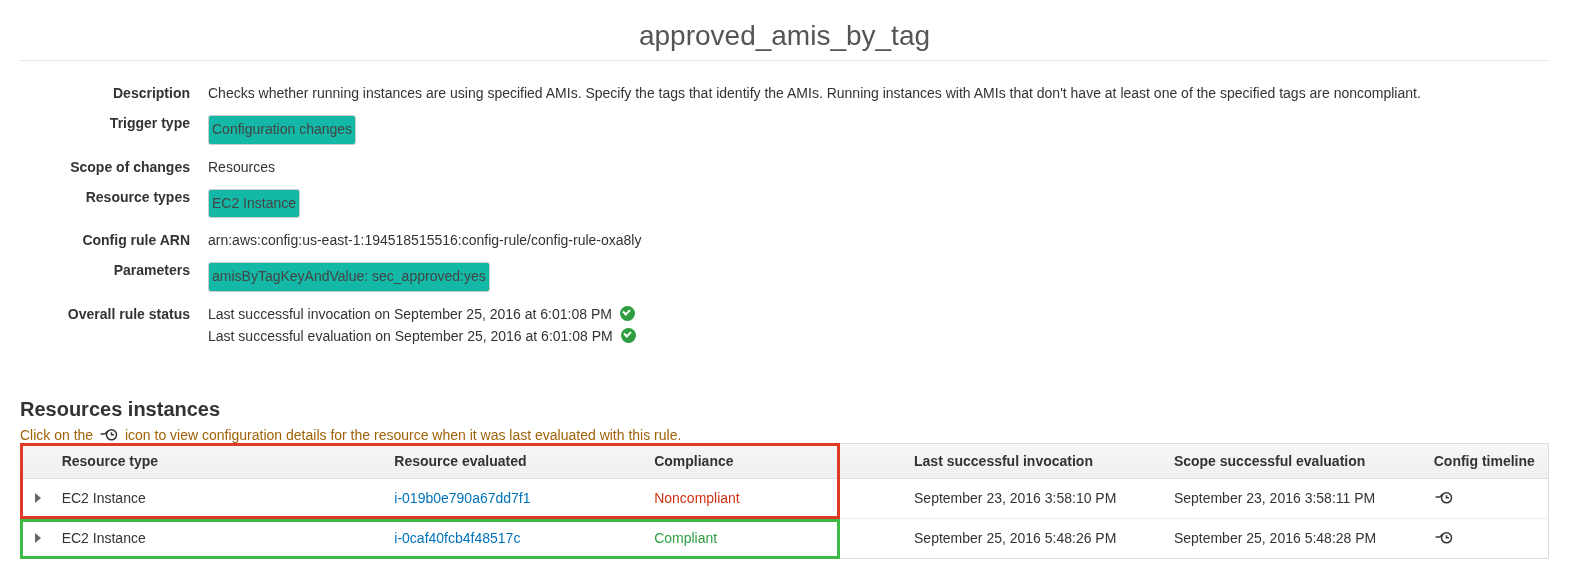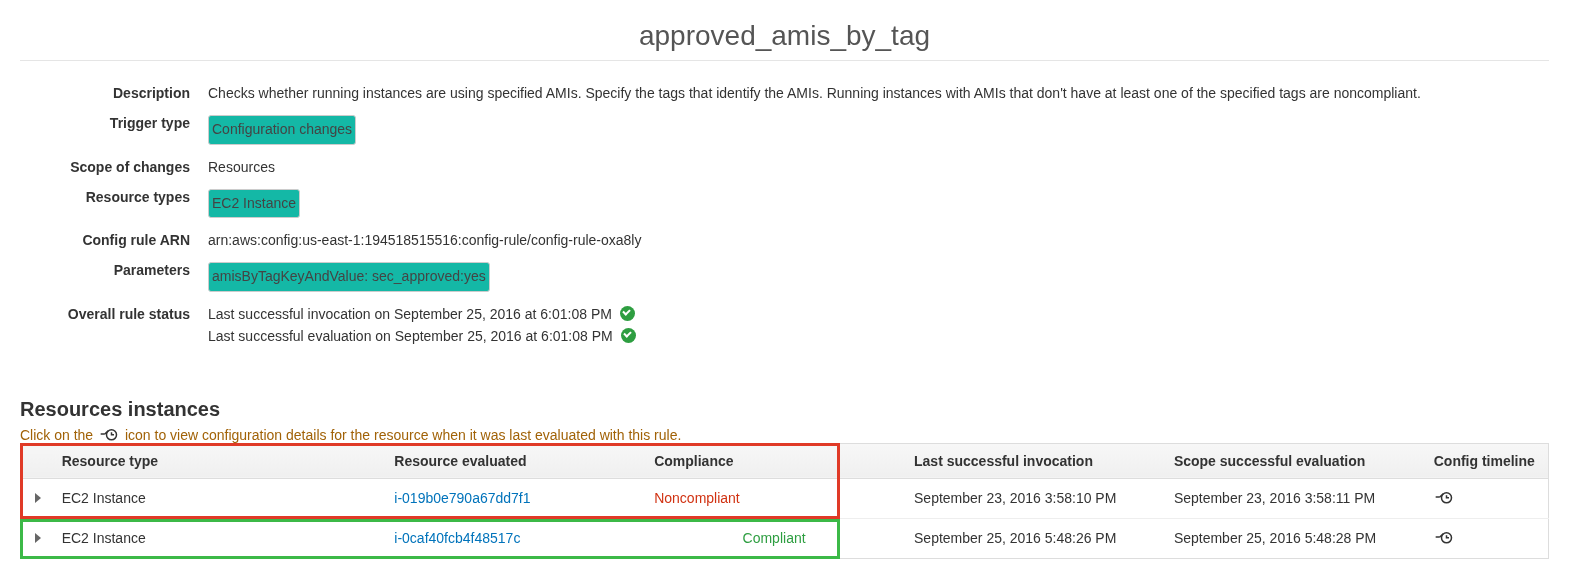--- a/index.html
+++ b/index.html
@@ -128,21 +128,21 @@
 
   .expand-caret {
     display: inline-block;
     width: 0; height: 0;
     border-top: 5px solid transparent;
     border-bottom: 5px solid transparent;
     border-left: 6px solid #666;
     margin-left: 4px;
   }
   a.res-id { color: #0073bb; text-decoration: none; }
-  .compliant   { color: #2e9e41; text-align: center; }
+  .compliant   { color: #2e9e41; }
   .noncompliant{ color: #d13212; }
 
   
   .hl {
     position: absolute;
     pointer-events: none;
     box-sizing: border-box;
   }
   .hl-red   { border: 3px solid #e03a27; }
   .hl-green { border: 3px solid #3cb947; }

